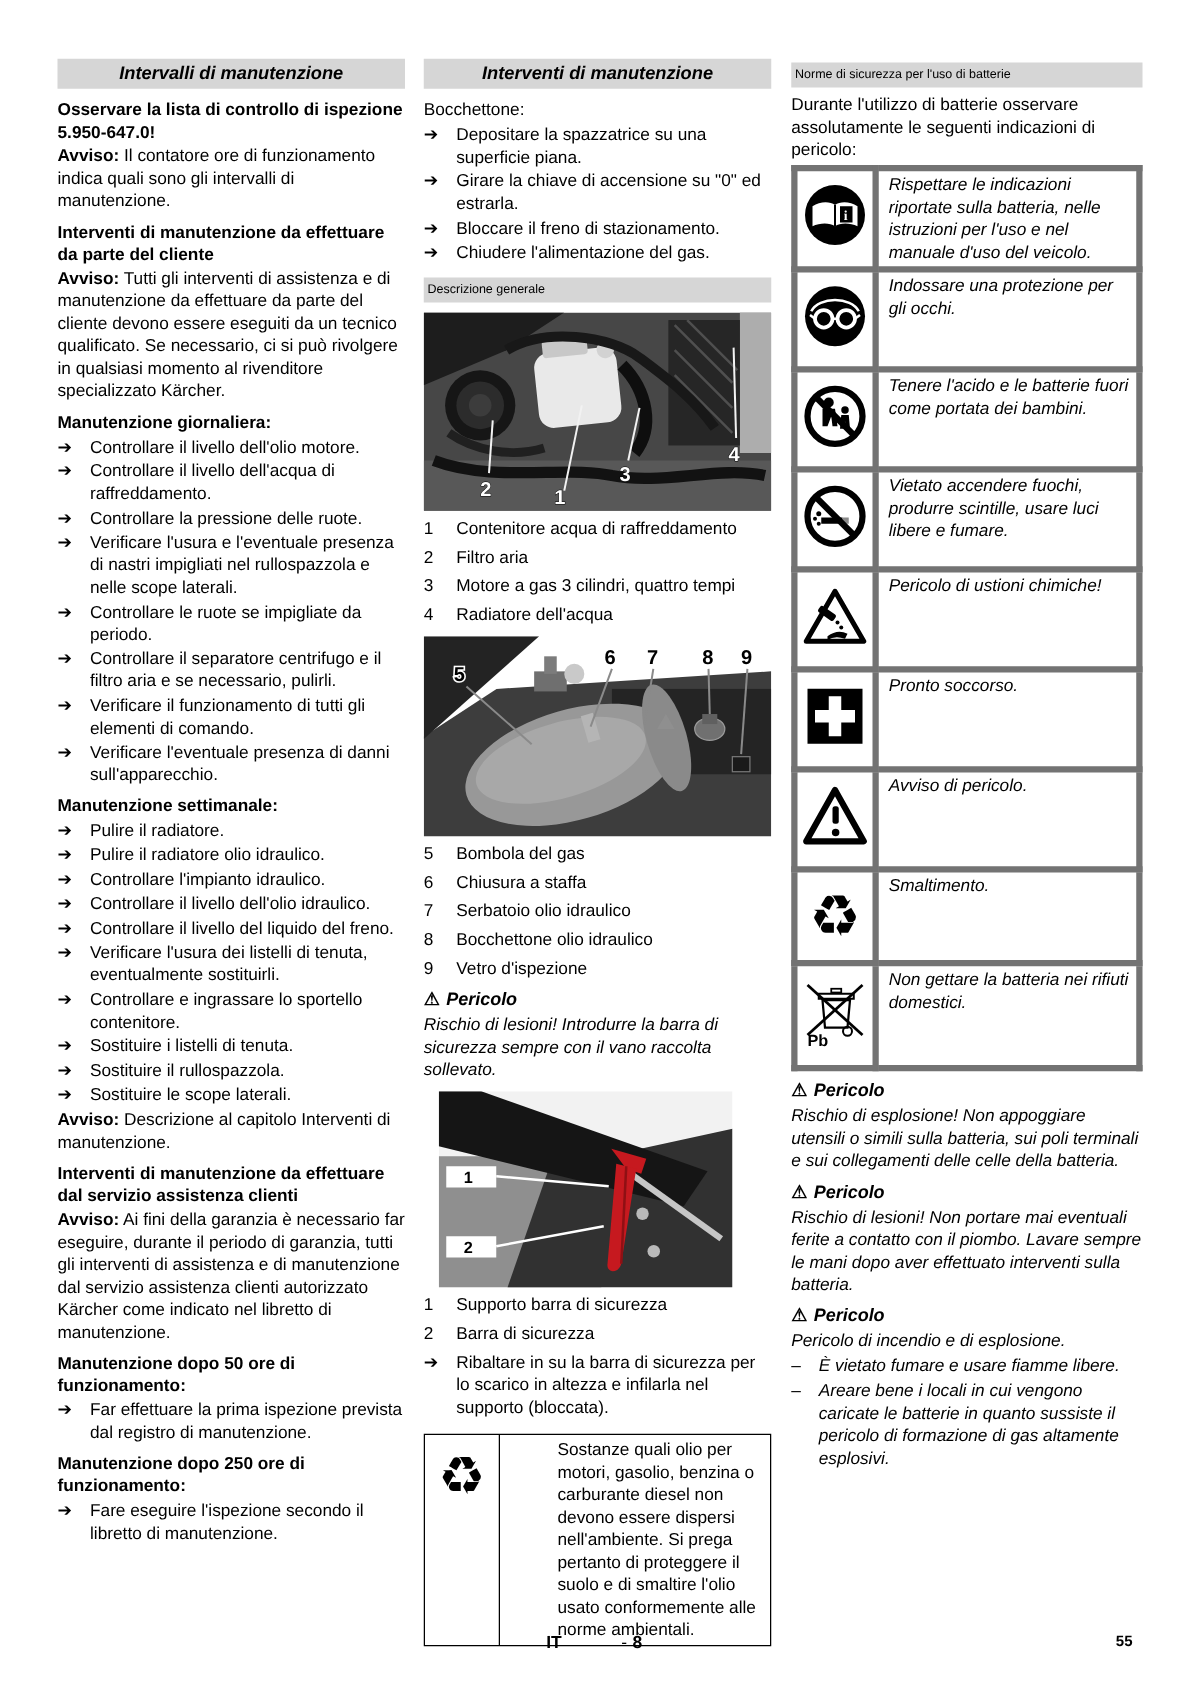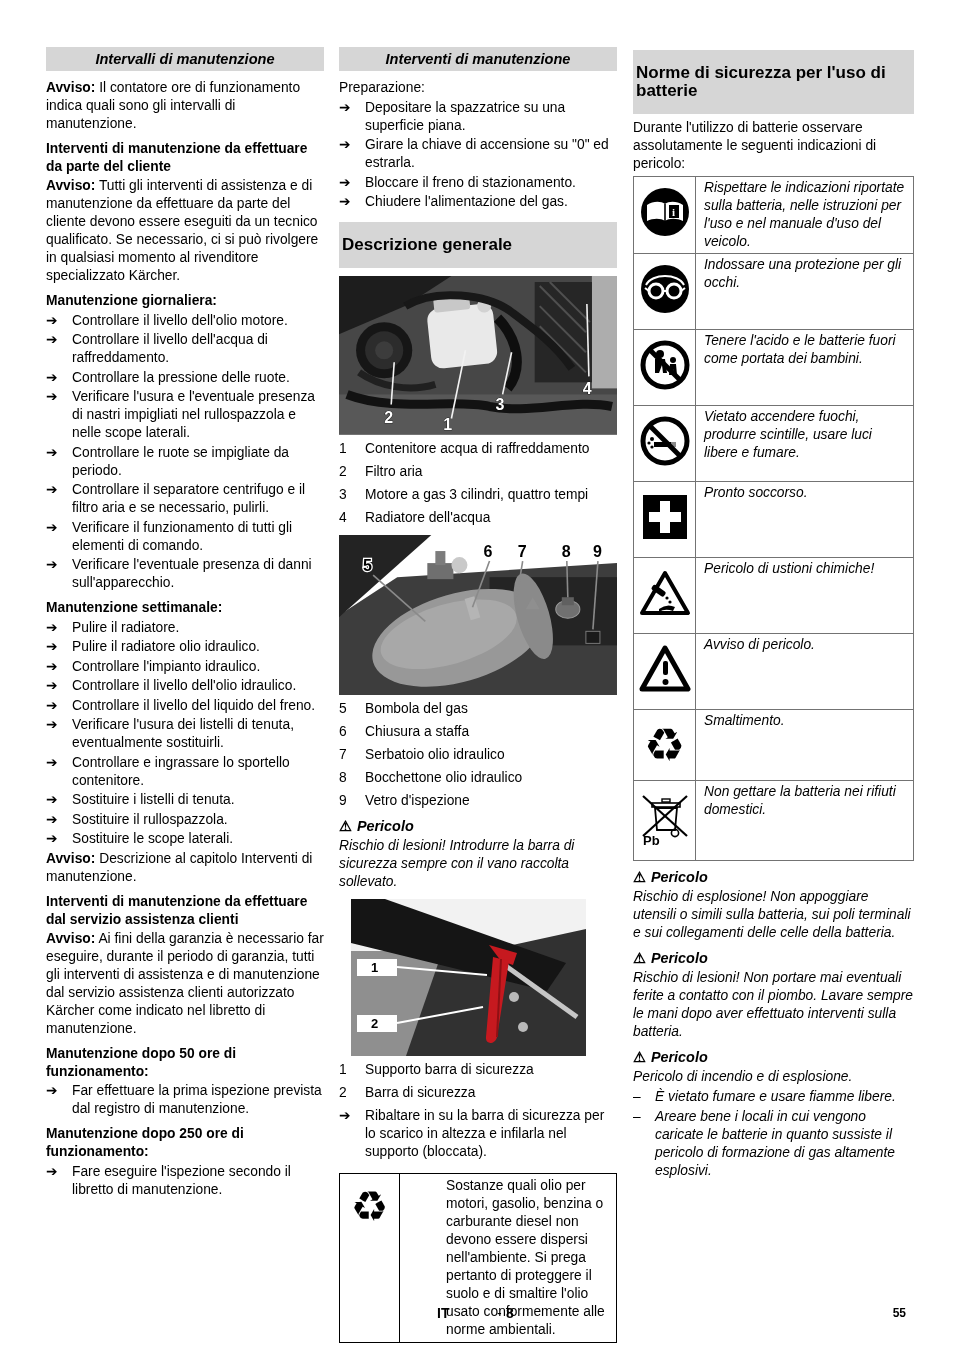--- a/index.html
+++ b/index.html
@@ -13,22 +13,22 @@
   .col { position:absolute; top:47px; }
   #col-left  { left:46px;  width:278px; }
   #col-mid   { left:339px; width:278px; }
   #col-right { left:633px; width:281px; }
 
   .banner {
     background:#d6d6d6; font-weight:bold; font-size:14.6px;
     text-align:center; padding:3px 0; margin-bottom:8px;font-style:italic;
   }
   .gh {
-    background:#d6d6d6; font-weight:bold; font-size:17px;
-    padding:14px 3px; margin:11px 0 5px;
+    background:#d6d6d6; font-weight:normal; font-size:10px;
+    padding:1px 3px; margin:11px 0 5px;
   }
   .gh.first { margin-top:3px; }
   .hb { font-weight:bold; margin-top:7px; }
   .pp { margin:1px 0; }
   .lead { font-weight:bold; }
   .ar { display:flex; margin:1.5px 0; }
   .ar .g { width:26px; flex:none; }
   .ar .t { flex:1; }
   .ni { display:flex; margin:5px 0; }
   .ni .n { width:26px; flex:none; }
@@ -47,37 +47,38 @@
   .co-gray { stroke:#8a8a8a; stroke-width:1.6; }
   .fig3num { font:bold 13px "Liberation Sans",sans-serif; fill:#000; }
 
   .notebox { display:flex; border:1px solid #000; margin-top:12px; }
   .nb-icon { width:60px; flex:none; border-right:1px solid #000;
              display:flex; justify-content:center; align-items:flex-start;
              padding-top:12px; font-size:42px; line-height:1; }
   .nb-text { flex:1; padding:3px 6px;margin-left:40px; }
 
   .safety-table { border-collapse:collapse; width:100%; margin-top:3px; }
-  .safety-table td { border:1px solid #737373; vertical-align:top; }
+  .safety-table td { border:5px solid #737373; vertical-align:top; }
   .cell-icon { width:62px; text-align:center; padding:9px 4px; }
   .cell-icon svg { display:inline-block; }
   .cell-text { font-style:italic; padding:2px 5px 2px 8px; }
   .glyph-recycle { font-size:46px; line-height:52px; }
 
   #footer-lang { position:absolute; left:437px; top:1304px; font-weight:bold; font-size:14px; }
   #footer-sep  { position:absolute; left:497px; top:1304px; font-size:14px; }
   #footer-chap { position:absolute; left:506px; top:1304px; font-weight:bold; font-size:14px; }
   #footer-num  { position:absolute; left:866px; top:1304px; width:40px; text-align:right; font-weight:bold; font-size:12px; }
 </style>
 </head>
 <body>
 
 <div class="col" id="col-left">
   <div class="banner">Intervalli di manutenzione</div>
 
+  <div class="hb">Osservare la lista di controllo di ispezione 5.950-647.0!</div>
   <p class="pp"><span class="lead">Avviso:</span> <span>Il contatore ore di funzionamento indica quali sono gli intervalli di manutenzione.</span></p>
 
   <div class="hb">Interventi di manutenzione da effettuare da parte del cliente</div>
   <p class="pp"><span class="lead">Avviso:</span> <span>Tutti gli interventi di assistenza e di manutenzione da effettuare da parte del cliente devono essere eseguiti da un tecnico qualificato. Se necessario, ci si può rivolgere in qualsiasi momento al rivenditore specializzato Kärcher.</span></p>
 
   <div class="hb">Manutenzione giornaliera:</div>
   <div class="ar">
       <span class="g">➔</span>
       <span class="t">Controllare il livello dell'olio motore.</span>
     </div>
@@ -165,21 +166,21 @@
   <div class="hb">Manutenzione dopo 250 ore di funzionamento:</div>
   <div class="ar">
       <span class="g">➔</span>
       <span class="t">Fare eseguire l'ispezione secondo il libretto di manutenzione.</span>
     </div>
 </div>
 
 <div class="col" id="col-mid">
   <div class="banner">Interventi di manutenzione</div>
 
-  <p class="pp">Preparazione:</p>
+  <p class="pp">Bocchettone:</p>
   <div class="ar">
       <span class="g">➔</span>
       <span class="t">Depositare la spazzatrice su una superficie piana.</span>
     </div>
   <div class="ar">
       <span class="g">➔</span>
       <span class="t">Girare la chiave di accensione su "0" ed estrarla.</span>
     </div>
   <div class="ar">
       <span class="g">➔</span>
@@ -392,40 +393,40 @@
               <circle cx="10" cy="28" r="1.6" fill="#000"></circle>
               <circle cx="13" cy="32" r="1.6" fill="#000"></circle>
               <line x1="11" y1="11" x2="41" y2="41" stroke="#000" stroke-width="5"></line>
             </svg>
       </td>
       <td class="cell-text">Vietato accendere fuochi, produrre scintille, usare luci libere e fumare.</td>
     </tr>
     <tr>
       <td class="cell-icon">
         <svg width="52" height="52" viewBox="0 0 52 52">
-              <rect x="4" y="4" width="44" height="44" fill="#000"></rect>
-              <rect x="21" y="10" width="10" height="32" fill="#fff"></rect>
-              <rect x="10" y="21" width="32" height="10" fill="#fff"></rect>
-            </svg>
-      </td>
-      <td class="cell-text">Pronto soccorso.</td>
-    </tr>
-    <tr>
-      <td class="cell-icon">
-        <svg width="52" height="52" viewBox="0 0 52 52">
               <polygon points="26,6 49,46 3,46" fill="none" stroke="#000" stroke-width="4" stroke-linejoin="round"></polygon>
               <g transform="rotate(35 20 24)">
                 <rect x="12" y="21" width="15" height="6" rx="2" fill="#000"></rect>
               </g>
               <circle cx="28" cy="31" r="1.6" fill="#000"></circle>
               <circle cx="31" cy="35" r="1.6" fill="#000"></circle>
               <path d="M20,42 q8,-6 16,-2 l-2,4 q-8,-3 -14,1 z" fill="#000"></path>
             </svg>
       </td>
       <td class="cell-text">Pericolo di ustioni chimiche!</td>
+    </tr>
+    <tr>
+      <td class="cell-icon">
+        <svg width="52" height="52" viewBox="0 0 52 52">
+              <rect x="4" y="4" width="44" height="44" fill="#000"></rect>
+              <rect x="21" y="10" width="10" height="32" fill="#fff"></rect>
+              <rect x="10" y="21" width="32" height="10" fill="#fff"></rect>
+            </svg>
+      </td>
+      <td class="cell-text">Pronto soccorso.</td>
     </tr>
     <tr>
       <td class="cell-icon">
         <svg width="52" height="52" viewBox="0 0 52 52">
               <polygon points="26,5 49,46 3,46" fill="none" stroke="#000" stroke-width="5" stroke-linejoin="round"></polygon>
               <rect x="24" y="18" width="5" height="14" rx="2" fill="#000"></rect>
               <circle cx="26.5" cy="39" r="3" fill="#000"></circle>
             </svg>
       </td>
       <td class="cell-text">Avviso di pericolo.</td>

